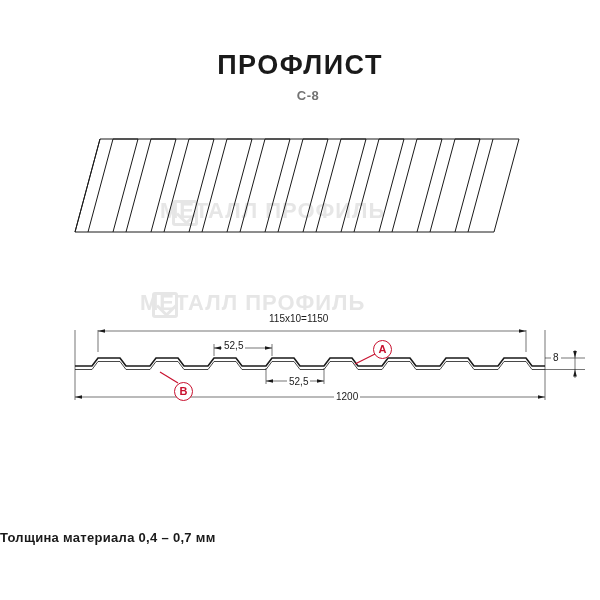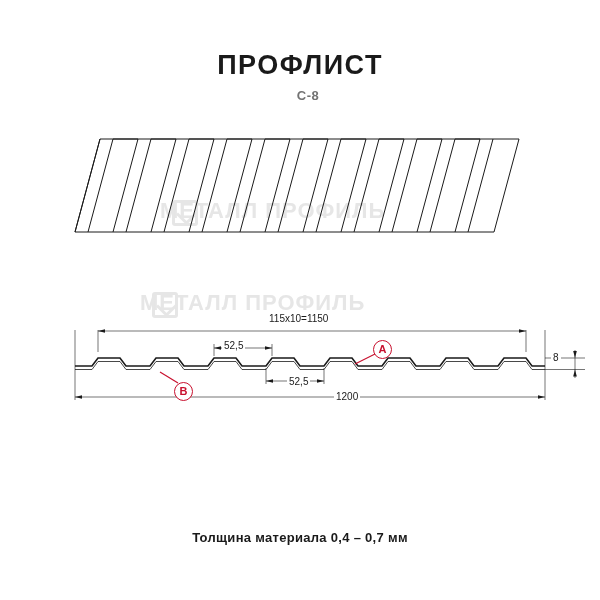--- a/index.html
+++ b/index.html
@@ -114,21 +114,21 @@
   .dim-step-bot{ left: 287px; top: 376px; }
   .dim-thick   { left: 551px; top: 352px; }
   .dim-width   { left: 286px; top: 391px; margin-left: 48px; }
 
   
   .footer {
     position: absolute;
     top: 530px;
     left: 0;
     width: 600px;
-    text-align: center;
+    text-align: left;
     font-size: 13px;
     font-weight: bold;
     color: #1a1a1a;
     letter-spacing: 0.3px;
   }
 </style>
 </head>
 <body>
 
 <div id="page">

